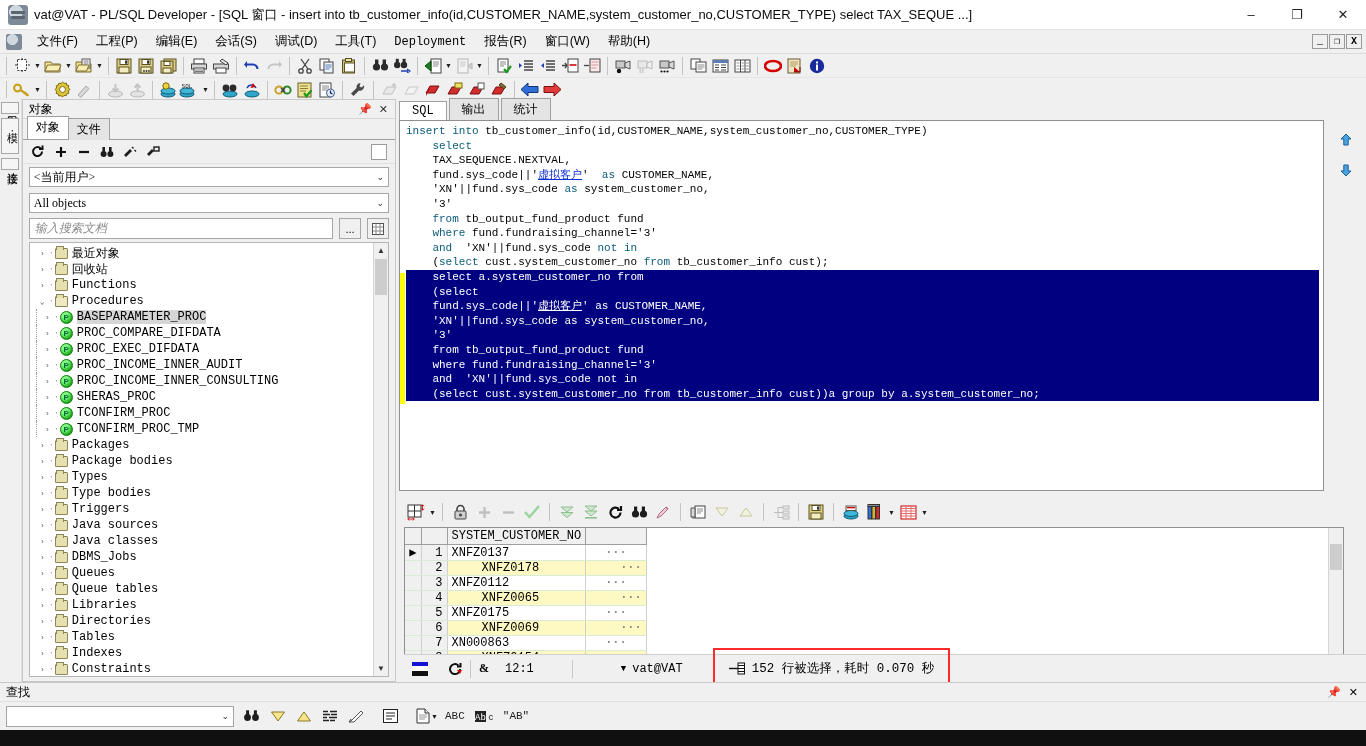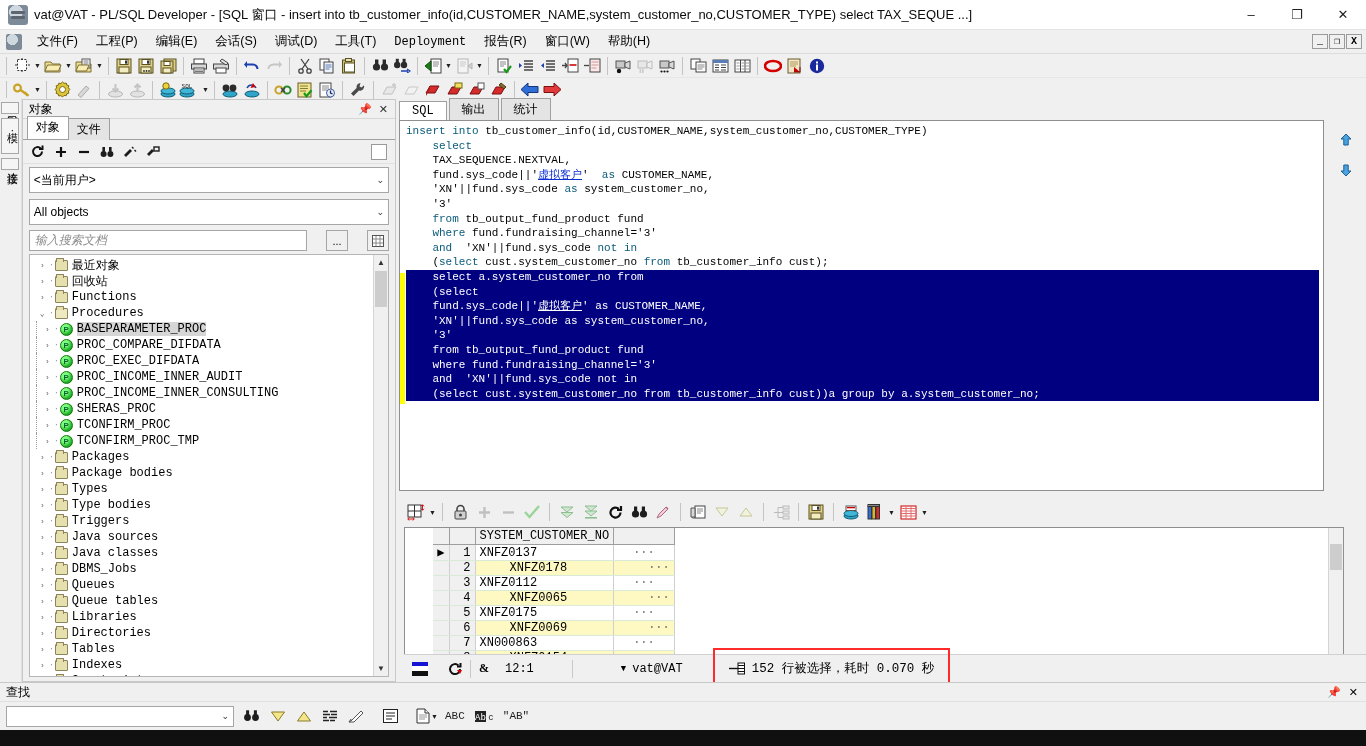--- a/index.html
+++ b/index.html
@@ -71,24 +71,24 @@
       border-bottom:1px solid #a0a0a0; background:#f0f0f0;}
   .tabx{ padding:2px 8px 2px 8px; font-size:12px; border:1px solid #a0a0a0; border-bottom:none;
       background:#e4e4e4; margin-right:-1px; position:relative; top:1px;}
   .tabx.active{ background:#ffffff; top:0px; padding-bottom:3px; z-index:2;}
   .obj-toolbar{ height:24px; display:flex; align-items:center; gap:9px; padding:0 8px;
       border-bottom:1px solid #e0e0e0;}
   .obj-toolbar .oi{ width:14px;height:14px; display:flex;align-items:center;justify-content:center;}
   .obj-toolbar .spacer{ margin-left:auto;}
   .obj-square{ width:16px;height:16px;border:1px solid #9a9a9a;background:#fff;}
   .combo{ margin:3px 6px; height:20px; border:1px solid #a6a6a6; background:#fff; display:flex;
-      align-items:center; padding:12px 4px; font-size:12px; font-family:Liberation Sans, sans-serif;}
+      align-items:center; padding:0 4px; font-size:12px; font-family:Liberation Serif, serif;}
   .combo .cv{ flex:1; white-space:nowrap; overflow:hidden; }
   .combo .chev{ font-size:9px; color:#333; padding-left:4px;}
-  .searchrow{ display:flex; margin:2px 6px 3px 6px; gap:19px; }
+  .searchrow{ display:flex; margin:2px 6px 3px 6px; gap:6px; }
   .searchbox{ flex:1; height:21px; border:1px solid #a6a6a6; background:#fff; display:flex;
       align-items:center; padding:0 5px; color:#8b8b8b; font-size:12px; font-style:italic;}
   .sbtn{ width:22px;height:21px;border:1px solid #a6a6a6;background:#f0f0f0; display:flex;
       align-items:center;justify-content:center; font-size:11px;}
   .tree{ flex:1; border:1px solid #b5b5b5; background:#fff; margin:0 6px 4px 6px; overflow:hidden;
       position:relative; }
   .tree-scroll{ position:absolute; right:0; top:0; bottom:0; width:15px; background:#f0f0f0;
       border-left:1px solid #d4d4d4; display:flex; flex-direction:column; justify-content:space-between;}
   .tsb{ height:15px; display:flex; align-items:center; justify-content:center; font-size:8px; color:#333;
       background:#f0f0f0;}
@@ -134,21 +134,21 @@
 
   
   .restb{ height:30px; display:flex; align-items:center; padding-left:8px; margin-top:6px; }
   .rtbi{ width:24px;height:24px; display:flex;align-items:center;justify-content:center; flex:none;}
   .rsep{ width:1px;height:18px;background:#c4c4c4;margin:0 5px;}
 
   
   .gridwrap{ margin:0 0 0 8px; display:flex; width:940px; height:140px; border:1px solid #8f8f8f;
       background:#fff; }
   .grid{ flex:1; overflow:hidden; }
-  .gtable{ border-collapse:collapse; font-family:"Liberation Mono", monospace; font-size:12px;margin-left:28px; }
+  .gtable{ border-collapse:collapse; font-family:"Liberation Mono", monospace; font-size:12px; }
   .gtable th{ background:#f0f0f0; border:1px solid #9e9e9e; border-left:none; border-top:none;
       font-weight:normal; padding:1px 4px; text-align:left; height:16px;}
   .gtable td{ border-bottom:1px solid #d9ead9; border-right:1px solid #cfcfcf; padding:0 4px; height:15px;}
   .g-ind{ width:16px; background:#f0f0f0; border-right:1px solid #9e9e9e; text-align:center;}
   .g-num{ width:26px; background:#f0f0f0; border-right:1px solid #9e9e9e; text-align:right; padding-right:3px;}
   .g-val{ width:105px; }
   .g-dots{ width:18px; text-align:center; color:#777; }
   .row-alt td.g-val, .row-alt td.g-dots{ background:#fef9c3;padding-left:34px; }
   .grid-vscroll{ width:15px; background:#f0f0f0; border-left:1px solid #d4d4d4; position:relative;}
   .gthumb{ position:absolute; left:1px; right:1px; top:16px; height:26px; background:#cdcdcd;}

